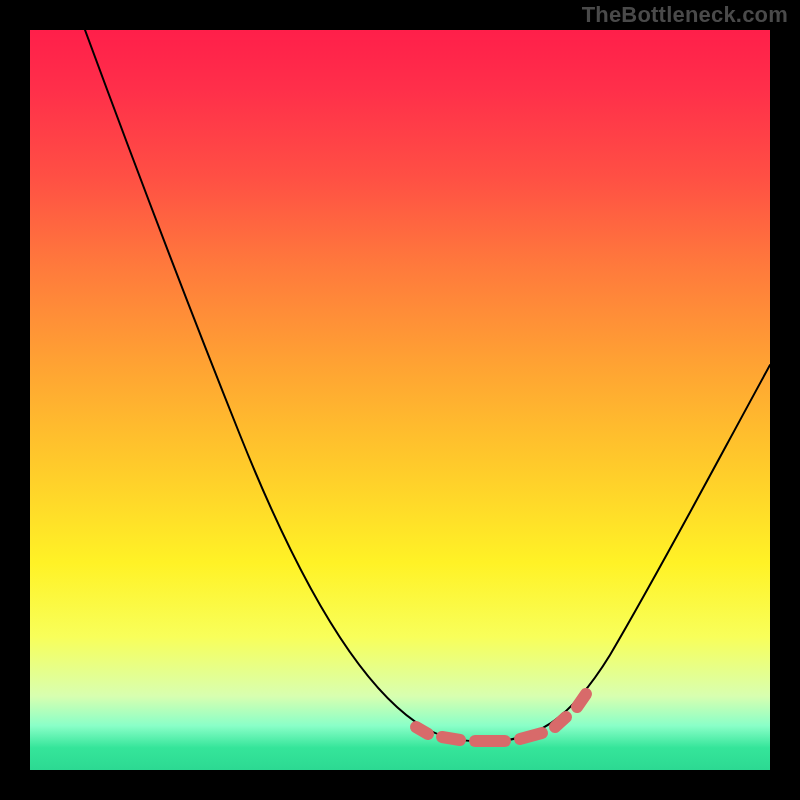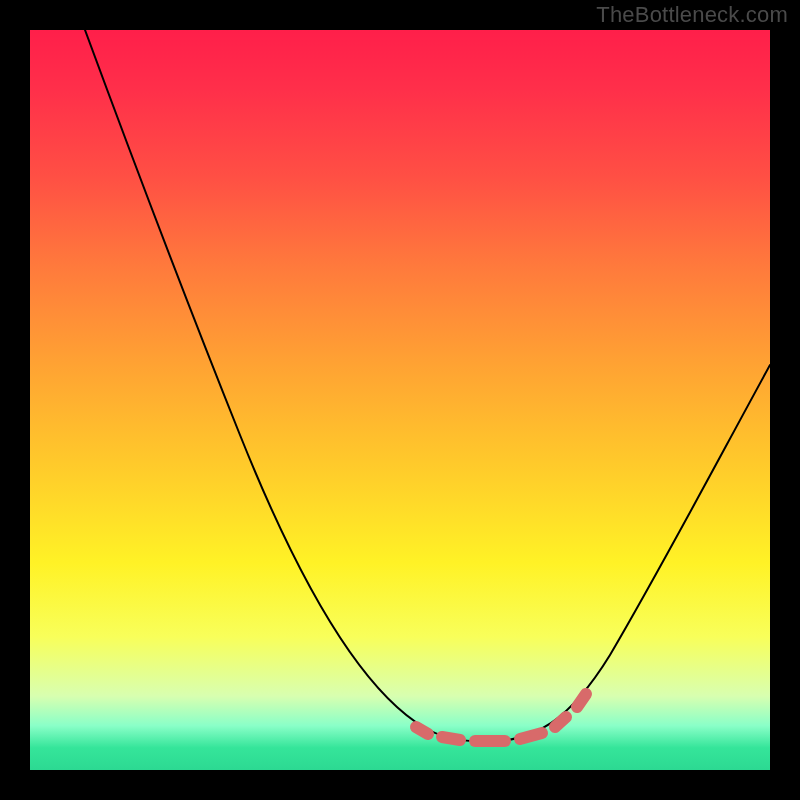--- a/index.html
+++ b/index.html
@@ -16,21 +16,21 @@
     width: 800px;
     height: 800px;
     background: #000;
   }
   .watermark {
     position: absolute;
     top: 2px;
     right: 12px;
     color: #4a4a4a;
     font-size: 22px;
-    font-weight: 400;
+    font-weight: 700;
     letter-spacing: 0.2px;
     z-index: 10;
   }
   .plot-area {
     position: absolute;
     left: 30px;
     top: 30px;
     width: 740px;
     height: 740px;
     overflow: hidden;

